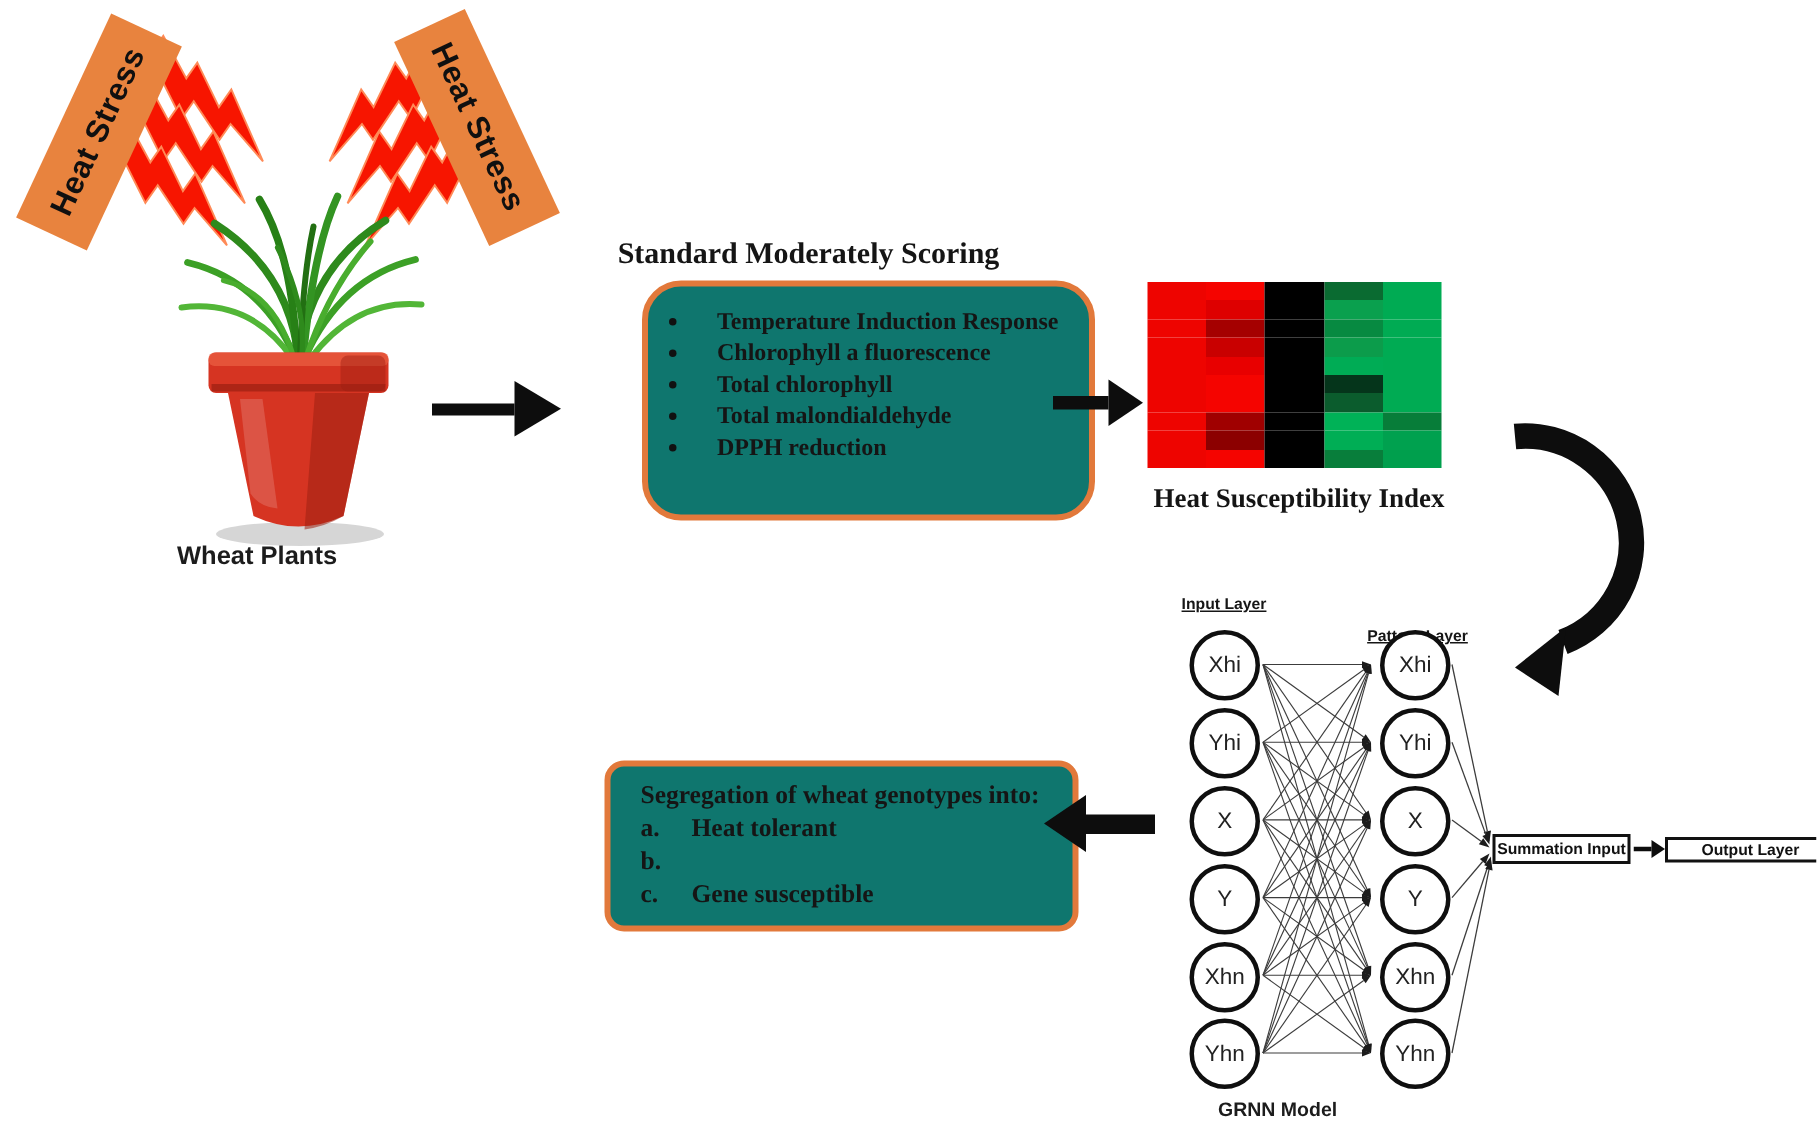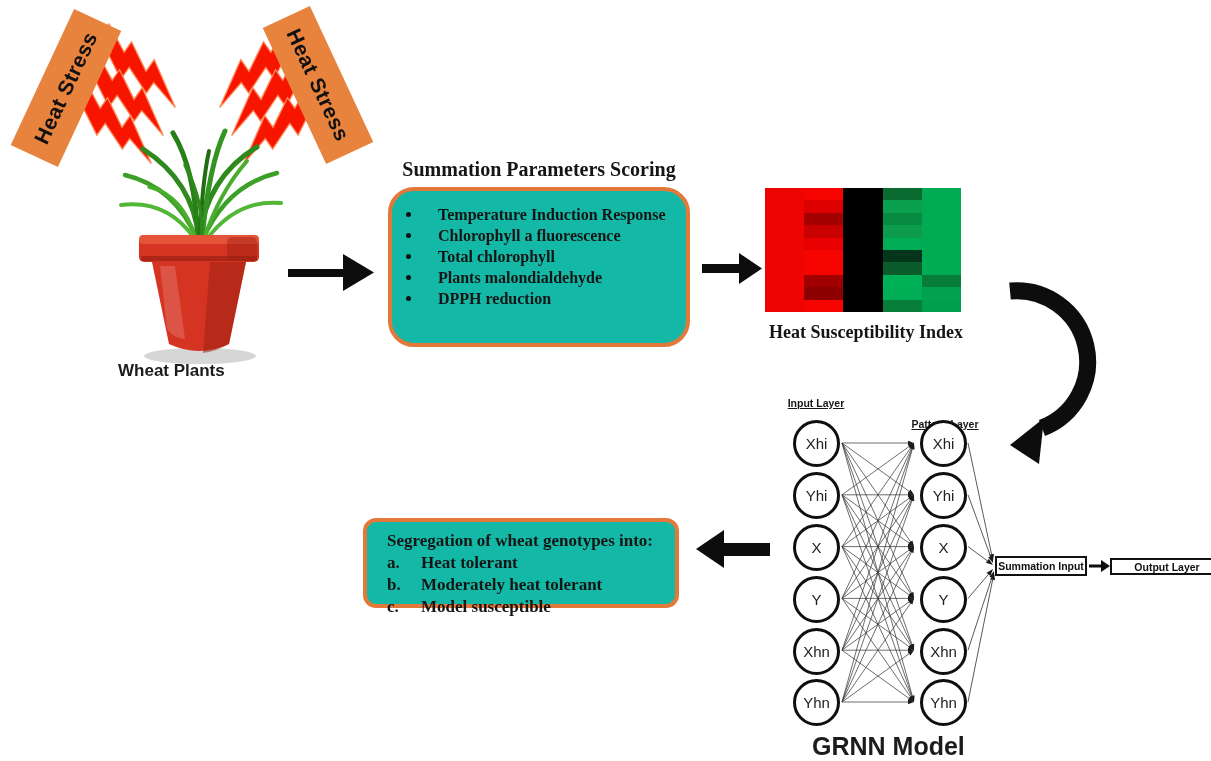--- a/index.html
+++ b/index.html
@@ -13,46 +13,46 @@
   .banner{
     position:absolute;width:150px;height:52px;background:var(--banner);
     display:flex;align-items:center;justify-content:center;
     font:700 21px "Liberation Sans",sans-serif;color:#101010;letter-spacing:.5px;
   }
   .banner-left{left:-9px;top:62px;transform:rotate(-65deg);}
   .banner-right{left:243px;top:59px;transform:rotate(65deg);}
   
   .serifB{font-family:"Liberation Serif",serif;font-weight:700;color:#151515;}
   .params-title{left:388px;top:158px;width:302px;text-align:center;font-size:20px;}
-  .obox{position:absolute;border:4px solid var(--accent);border-radius:26px;background:#14b8a6;box-sizing:border-box;}
+  .obox{position:absolute;border:4px solid var(--accent);border-radius:26px;background:#0f766e;box-sizing:border-box;margin-left:40px;}
   .params-box{left:388px;top:187px;width:302px;height:160px;}
   ul.params{list-style:none;margin:0;padding:13px 0 0 14px;}
   ul.params li{display:flex;align-items:center;height:21px;white-space:nowrap;
     font:700 16px "Liberation Serif",serif;color:#151515;}
   ul.params li .dot{width:5px;height:5px;border-radius:50%;background:#111;margin-right:27px;flex:none;}
   
   .heatmap{left:765px;top:188px;width:196px;height:124px;display:grid;
     grid-template-columns:repeat(5,1fr);grid-template-rows:repeat(10,1fr);}
   .hsi-caption{left:758px;top:322px;width:216px;text-align:center;font-size:18px;}
   
   .cap-sans{position:absolute;font:700 17px "Liberation Sans",sans-serif;color:#1c1c1c;text-align:left;}
   
-  .seg-box{left:363px;top:518px;width:316px;height:90px;border-radius:13px;padding:9px 0 0 20px;}
+  .seg-box{left:363px;top:507px;width:316px;height:114px;border-radius:13px;padding:9px 0 0 20px;}
   .seg-title{font:700 17px "Liberation Serif",serif;color:#151515;height:22px;white-space:nowrap;}
   .seg-item{display:flex;height:22px;font:700 17px "Liberation Serif",serif;color:#151515;white-space:nowrap;}
   .seg-key{width:34px;flex:none;}
   
   .layer-label{position:absolute;font:700 10.5px "Liberation Sans",sans-serif;color:#161616;text-align:center;text-decoration:underline;}
   .node{position:absolute;width:41px;height:41px;border:3px solid #0f0f0f;border-radius:50%;background:#fff;
     display:flex;align-items:center;justify-content:center;
     font:500 15px "Liberation Sans",sans-serif;color:#222;}
   .lbox{position:absolute;border:2.5px solid #111;background:#fff;box-sizing:border-box;
     display:flex;align-items:center;justify-content:center;
     font:700 10.5px "Liberation Sans",sans-serif;color:#111;white-space:nowrap;}
-  .grnn-caption{left:812px;top:732px;width:160px;font-size:25px;}
+  .grnn-caption{left:812px;top:732px;width:160px;font-size:13px;}
   svg{display:block;}
 </style>
 </head>
 <body>
 
 <div class="canvas" style="--accent: #E2793B; --banner: #E8833E; --bolt: #F71500; --arrow: #0D0D0D;">
 
   <svg class="abs" style="left:0;top:0" width="420" height="220" viewBox="0 0 420 220">
     <defs>
       <path id="bolt-shape" d="M8 0 L1 13 L5.5 13 L2 22 L6 22 L3.5 32 L12 18 L7.5 18 L12.5 9 L8.5 9 L13 0 Z"></path>
@@ -104,38 +104,38 @@
       <rect x="112" y="112" width="30" height="24" rx="5" fill="#9e2012" opacity="0.45"></rect>
     </g>
   </svg>
   <div class="cap-sans" style="left:118px;top:361px;width:156px">Wheat Plants</div>
 
   <svg class="abs" style="left:286px;top:250px" width="90" height="45" viewBox="0 0 90 45" fill="var(--arrow)">
     <rect x="2" y="19" width="55" height="8"></rect>
     <polygon points="57,4 88,22.5 57,41"></polygon>
   </svg>
 
-  <div class="abs serifB params-title">Summation Parameters Scoring</div>
+  <div class="abs serifB params-title">Standard Moderately Scoring</div>
   <div class="obox params-box">
     <ul class="params">
       <li>
           <span class="dot"></span>
           <span>Temperature Induction Response</span>
         </li>
       <li>
           <span class="dot"></span>
           <span>Chlorophyll a fluorescence</span>
         </li>
       <li>
           <span class="dot"></span>
           <span>Total chlorophyll</span>
         </li>
       <li>
           <span class="dot"></span>
-          <span>Plants malondialdehyde</span>
+          <span>Total malondialdehyde</span>
         </li>
       <li>
           <span class="dot"></span>
           <span>DPPH reduction</span>
         </li>
     </ul>
   </div>
 
   <svg class="abs" style="left:700px;top:248px" width="64" height="40" viewBox="0 0 64 40" fill="var(--arrow)">
     <rect x="2" y="16" width="37" height="9"></rect>
@@ -202,25 +202,24 @@
   </svg>
 
   <div class="obox seg-box">
     <div class="seg-title">Segregation of wheat genotypes into:</div>
     <div class="seg-item">
       <span class="seg-key">a.</span>
       <span>Heat tolerant</span>
     </div>
     <div class="seg-item">
       <span class="seg-key">b.</span>
-      <span>Moderately heat tolerant</span>
     </div>
     <div class="seg-item">
       <span class="seg-key">c.</span>
-      <span>Model susceptible</span>
+      <span>Gene susceptible</span>
     </div>
   </div>
 
   <svg class="abs" style="left:694px;top:528px" width="78" height="42" viewBox="0 0 78 42" fill="var(--arrow)">
     <polygon points="30,2 2,21 30,40"></polygon>
     <rect x="30" y="15" width="46" height="13"></rect>
   </svg>
 
   <div class="layer-label" style="left:776px;top:397px;width:80px">Input Layer</div>
   <div class="layer-label" style="left:901px;top:418px;width:88px">Pattern Layer</div>

